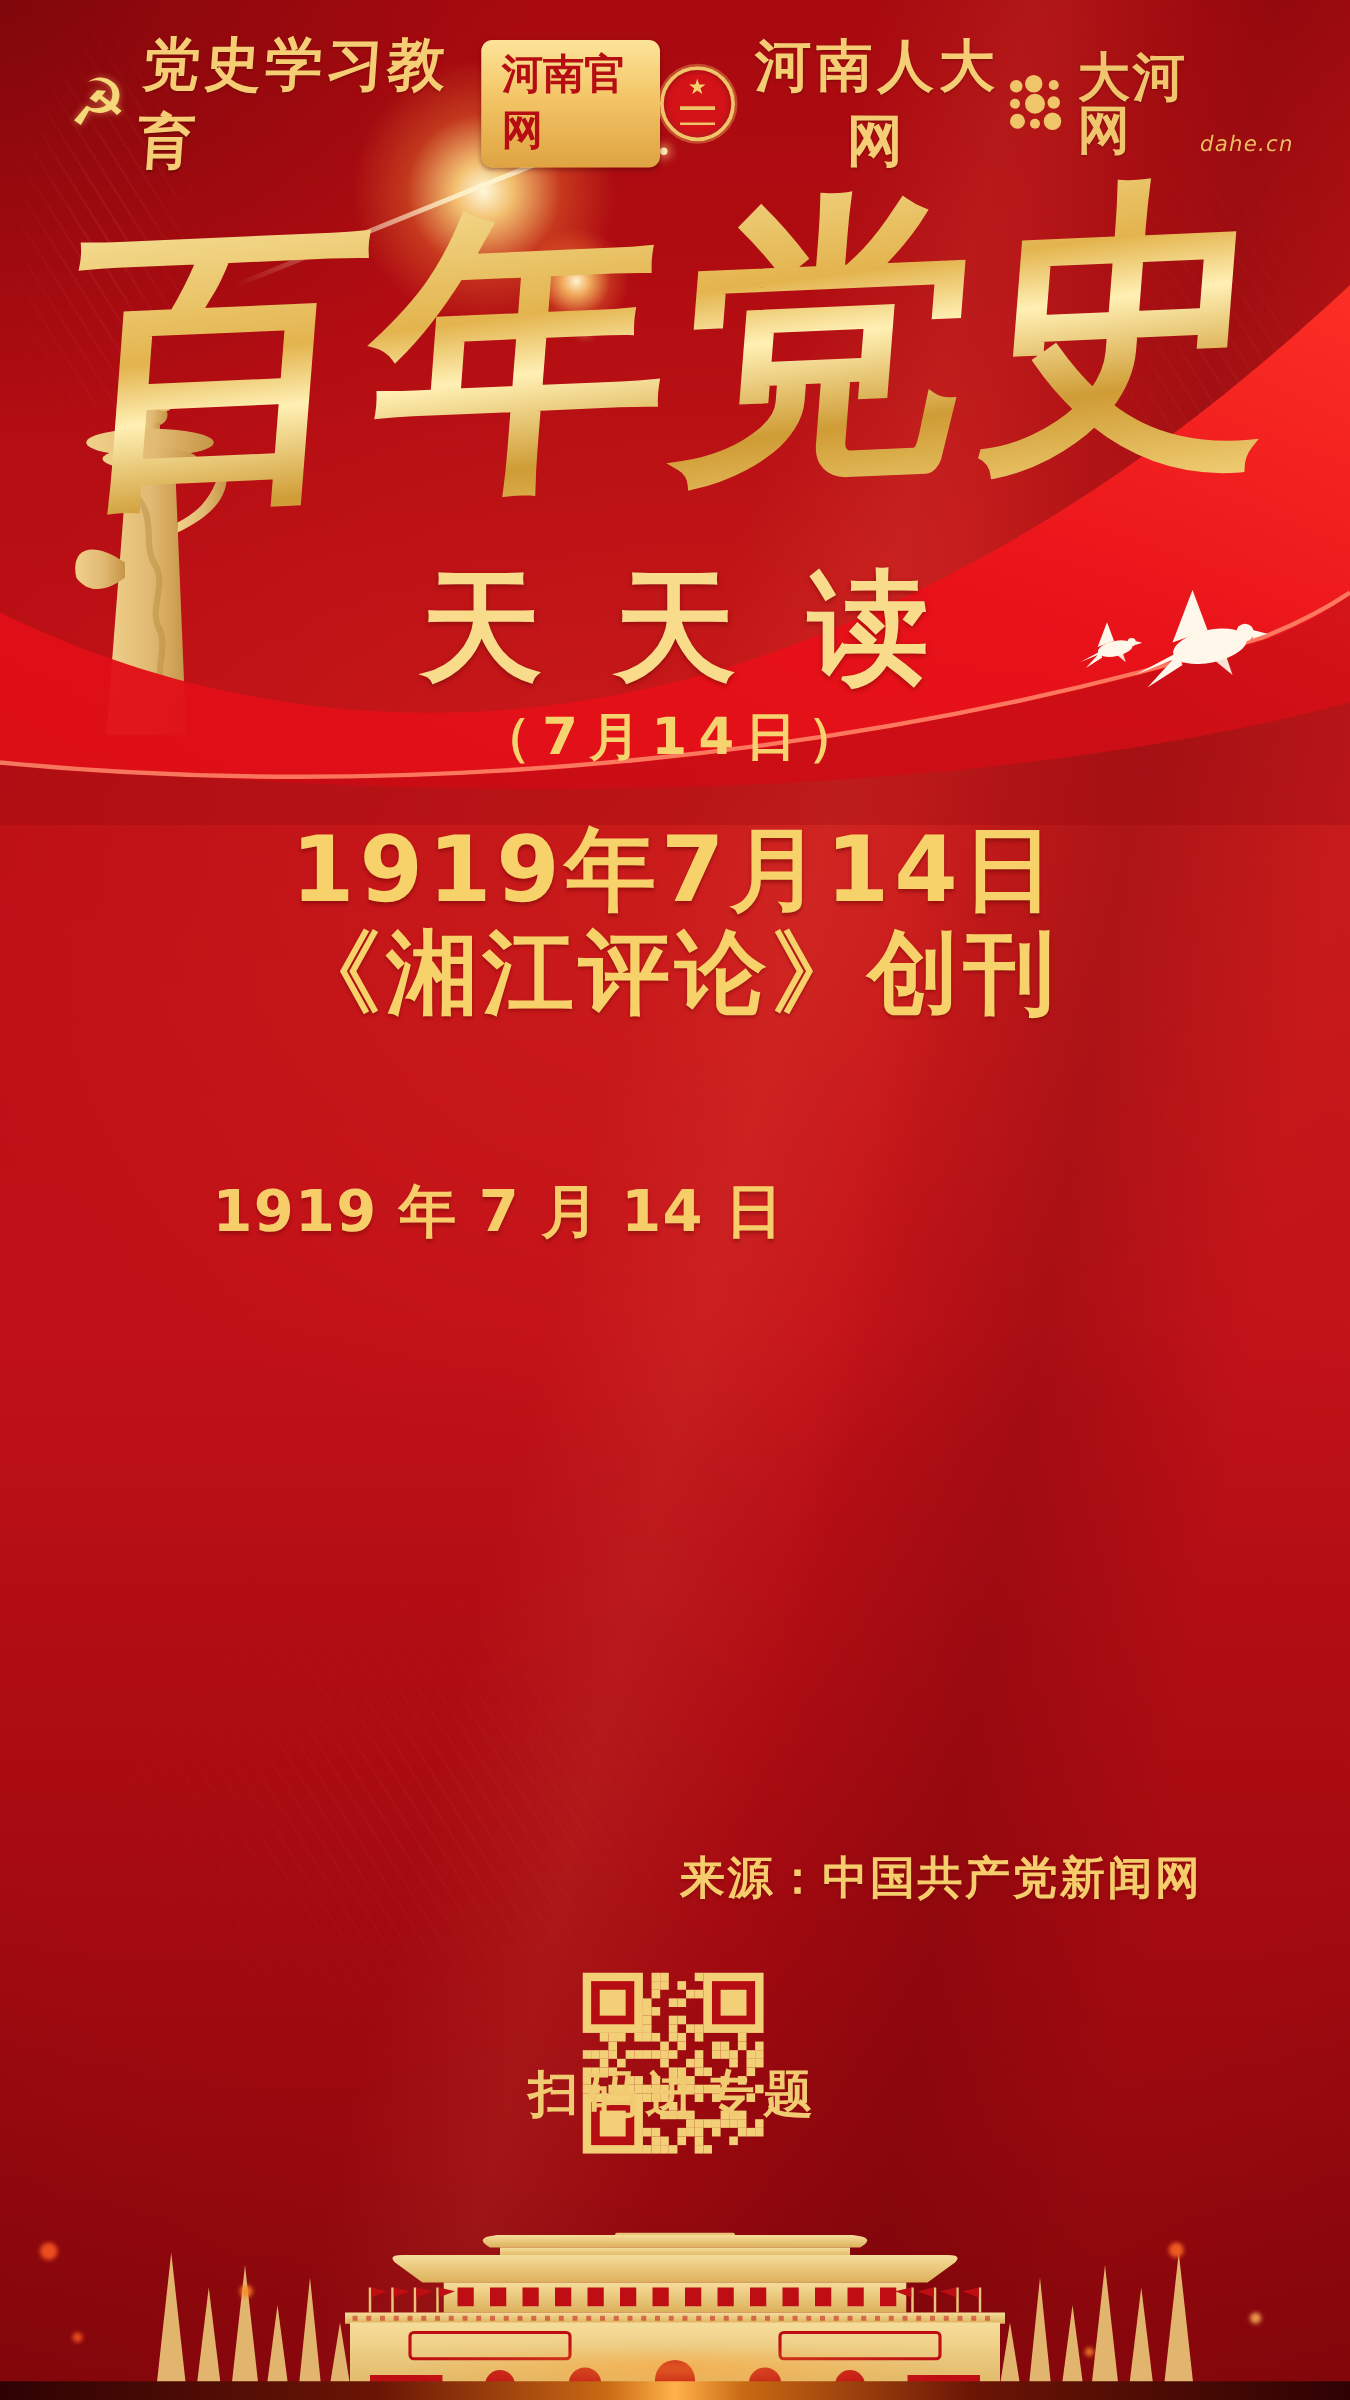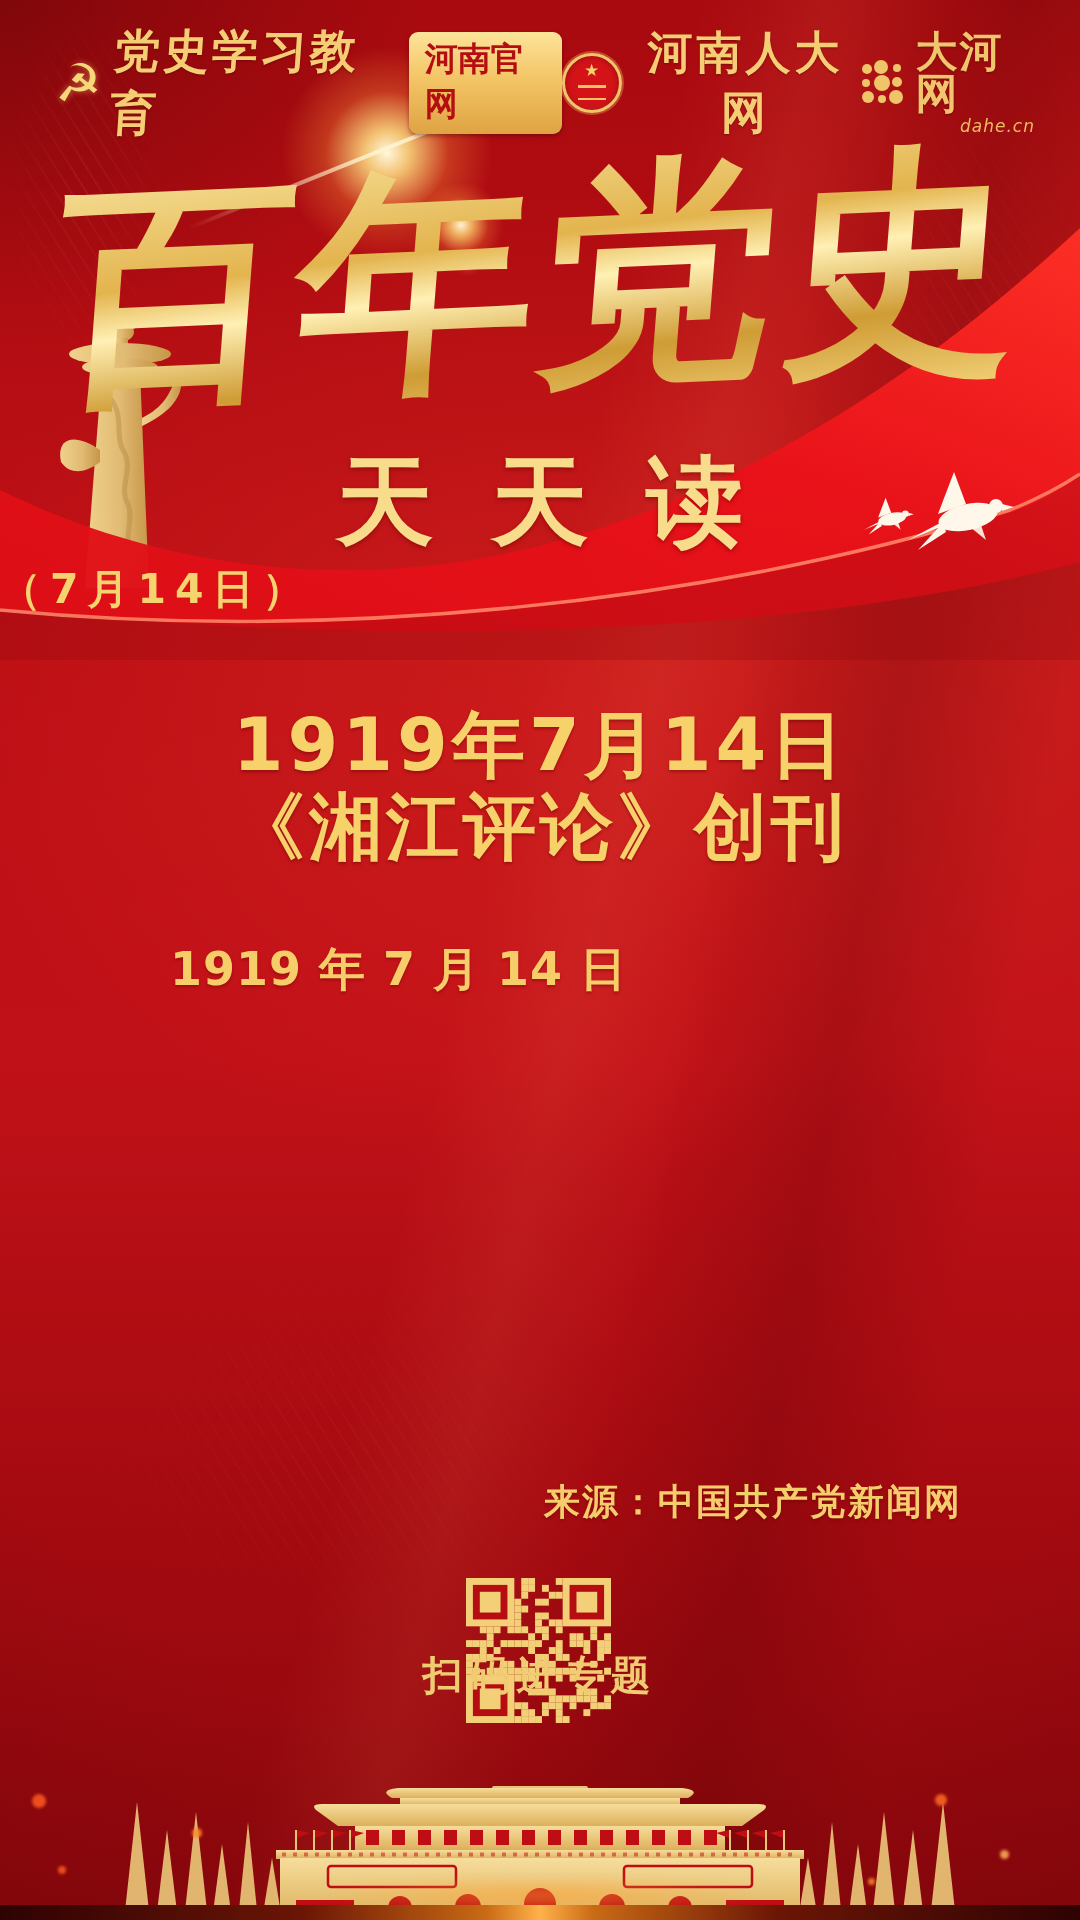--- a/index.html
+++ b/index.html
@@ -41,41 +41,41 @@
     box-shadow:0 2px 4px rgba(70,0,0,.45);}
   #national-emblem{width:54px;height:54px;border-radius:50%;margin-right:12px;position:relative;flex:0 0 auto;
     background:radial-gradient(circle at 50% 45%, #d41318 62%, #e02228 78%);
     border:3px solid #f0c468;box-shadow:0 0 0 2px rgba(240,196,104,.35), inset 0 0 6px rgba(0,0,0,.35);}
   #national-emblem .star{position:absolute;left:0;right:0;top:4px;text-align:center;
     font-size:17px;color:#f5d06e;}
   #national-emblem::after{content:"";position:absolute;left:13px;right:13px;bottom:10px;height:10px;
     border-top:3px solid #f0c468;border-bottom:2px solid #f0c468;}
   #henan-npc-title{font-size:45px;letter-spacing:4px;text-align:center;}
   #dahe-dots{margin-right:10px;flex:0 0 auto;}
-  #dahe-text{display:flex;flex-direction:column;align-items:flex-end;line-height:1;}
+  #dahe-text{display:flex;flex-direction:row;align-items:flex-end;line-height:1;}
   #dahe-title{font-size:42px;letter-spacing:2px;font-weight:bold;color:#f0c56e;text-shadow:0 1px 2px rgba(90,10,0,.6);}
   #dahe-domain{font-size:17px;color:#eebd62;margin-top:3px;letter-spacing:1px;font-style:italic;}
 
   
   #hero-title{position:absolute;left:0;width:100%;top:152px;text-align:center;
     font-family:"DejaVu Serif","Liberation Serif",serif;font-weight:bold;
     font-size:238px;line-height:1.05;letter-spacing:4px;white-space:nowrap;
     transform:rotate(-2.5deg) skewX(-7deg);
     background:linear-gradient(175deg,#f7e39c 0%,#e3b44e 38%,#fff0b4 52%,#cf9c35 74%,#f3d27a 100%);
     -webkit-background-clip:text;background-clip:text;color:#eec65a;-webkit-text-fill-color:transparent;
     text-shadow:none;}
   #hero-subtitle{position:absolute;left:0;width:100%;top:438px;text-align:center;
     font-family:"DejaVu Serif","Liberation Serif",serif;font-weight:bold;
     font-size:97px;color:#f8dc8c;letter-spacing:58px;text-indent:58px;
     text-shadow:0 2px 4px rgba(100,5,0,.5);}
-  #hero-date-note{position:absolute;left:0;width:100%;top:562px;text-align:left;
+  #hero-date-note{position:absolute;left:0;width:100%;top:562px;text-align:center;
     font-size:41px;font-weight:bold;color:#f5d36e;letter-spacing:9px;}
 
   
-  #headline{position:absolute;left:0;width:100%;top:704px;text-align:center;
+  #headline{position:absolute;left:0;width:100%;top:656px;text-align:center;
     font-size:73px;font-weight:800;color:#f7d169;line-height:82px;letter-spacing:4px;
     text-shadow:0 2px 3px rgba(100,5,0,.45);}
 
   
   #article{position:absolute;left:78px;right:92px;top:932px;color:#f7cd69;
     font-size:46px;font-weight:bold;line-height:75px;letter-spacing:1px;
     text-align:justify;text-justify:inter-ideograph;word-break:break-all;
     text-shadow:0 2px 3px rgba(100,5,0,.4);}
   #article p{margin:0;text-indent:2em;}
   #article-source{position:absolute;right:118px;top:1478px;font-size:36px;font-weight:bold;

